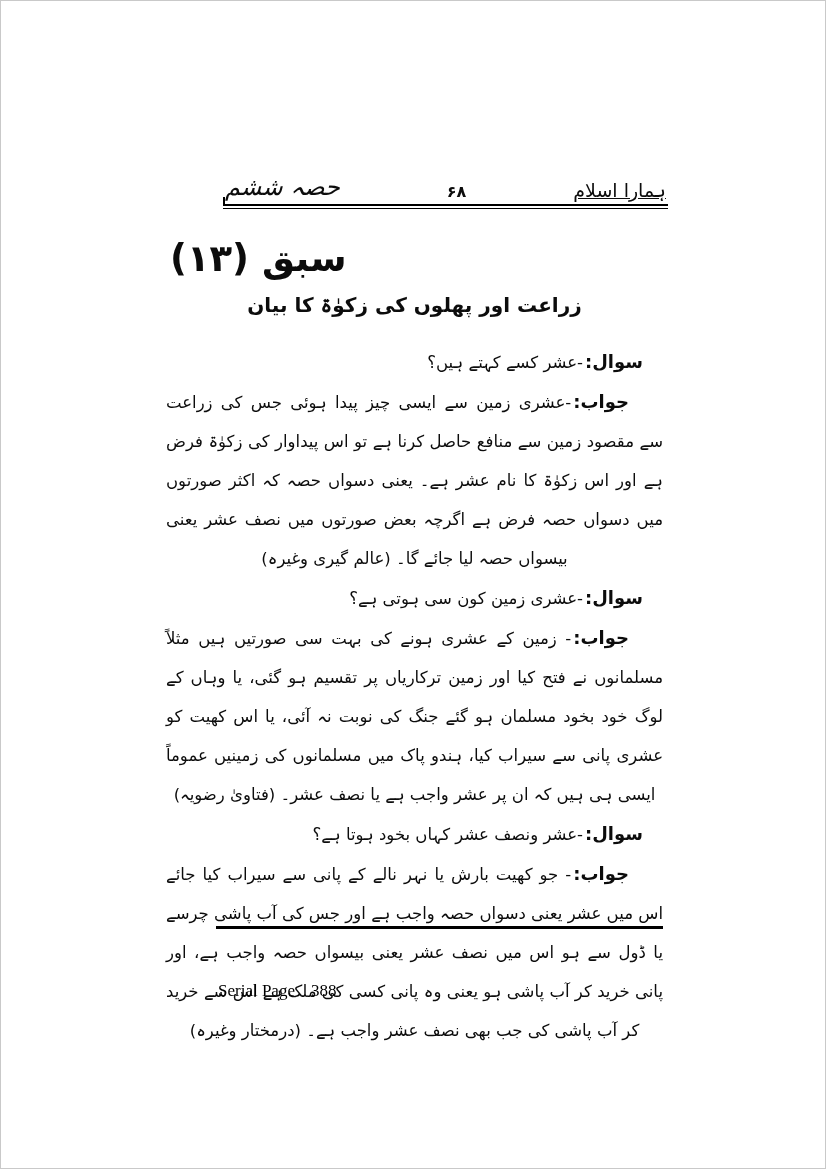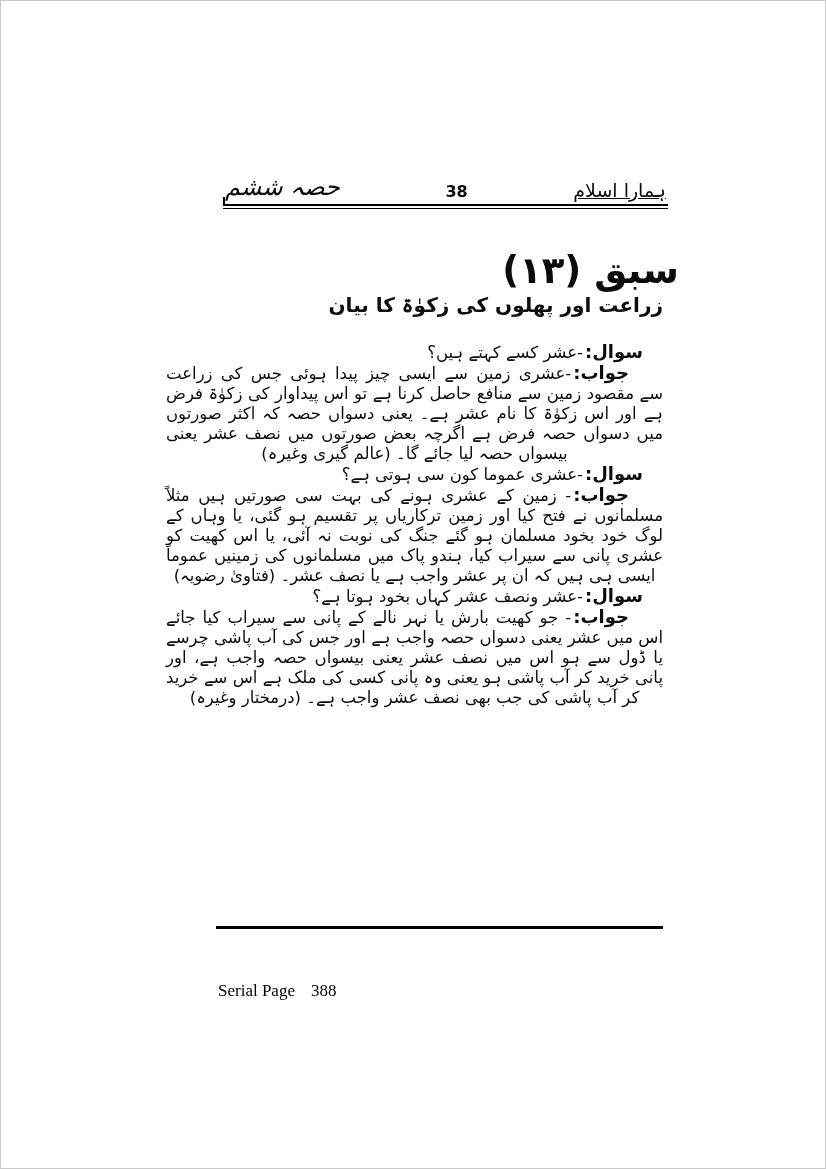--- a/index.html
+++ b/index.html
@@ -63,47 +63,48 @@
     height: 1px;
     background: #000;
     margin-top: 2px;
   }
   
   .title {
     position: absolute;
     left: 165px;
     top: 228px;
     width: 497px;
-    margin: 16px;
+    margin: 4px;
     direction: rtl;
-    text-align: right;
+    text-align: left;
     font-size: 37px;
     font-weight: bold;
     line-height: 52px;
   }
   .subtitle {
     position: absolute;
     left: 165px;
     top: 288px;
     width: 497px;
     margin: 0;
     direction: rtl;
+    text-align: center;
     font-size: 20px;
     font-weight: bold;
     line-height: 32px;
   }
   
   .body {
     position: absolute;
     left: 165px;
     top: 341px;
     width: 497px;
     direction: rtl;
     font-size: 16.5px;
-    line-height: 20px;
+    line-height: 39px;
     text-align: justify;
   }
   .body p {
     margin: 0;
   }
   p.q {
     text-indent: 20px;
     text-align: right;
   }
   p.a {
@@ -139,36 +140,36 @@
   }
 </style>
 </head>
 <body>
 
 <div class="page">
 
   <div class="header">
     <div class="header-row">
       <span class="header-right-title">ہمارا اسلام</span>
-      <span class="header-page-number">38</span>
+      <span class="header-page-number">۶۸</span>
       <span class="header-left-title">حصہ ششم</span>
     </div>
     <div class="rule-thick"></div>
     <div class="rule-thin"></div>
   </div>
 
   <h1 class="title">سبق (۱۳)</h1>
   <h2 class="subtitle">زراعت اور پھلوں کی زکوٰۃ کا بیان</h2>
 
   <main class="body">
 
     <p class="q"><b class="qa-label">سوال:</b><span>-عشر کسے کہتے ہیں؟</span></p>
     <p class="a"><b class="qa-label">جواب:</b><span>-عشری زمین سے ایسی چیز پیدا ہوئی جس کی زراعت سے مقصود زمین سے منافع حاصل کرنا ہے تو اس پیداوار کی زکوٰۃ فرض ہے اور اس زکوٰۃ کا نام عشر ہے۔ یعنی دسواں حصہ کہ اکثر صورتوں میں دسواں حصہ فرض ہے اگرچہ بعض صورتوں میں نصف عشر یعنی بیسواں حصہ لیا جائے گا۔ (عالم گیری وغیرہ)</span></p>
 
-    <p class="q"><b class="qa-label">سوال:</b><span>-عشری عموما کون سی ہوتی ہے؟</span></p>
+    <p class="q"><b class="qa-label">سوال:</b><span>-عشری زمین کون سی ہوتی ہے؟</span></p>
     <p class="a"><b class="qa-label">جواب:</b><span>- زمین کے عشری ہونے کی بہت سی صورتیں ہیں مثلاً مسلمانوں نے فتح کیا اور زمین ترکاریاں پر تقسیم ہو گئی، یا وہاں کے لوگ خود بخود مسلمان ہو گئے جنگ کی نوبت نہ آئی، یا اس کھیت کو عشری پانی سے سیراب کیا، ہندو پاک میں مسلمانوں کی زمینیں عموماً ایسی ہی ہیں کہ ان پر عشر واجب ہے یا نصف عشر۔ (فتاویٰ رضویہ)</span></p>
 
     <p class="q"><b class="qa-label">سوال:</b><span>-عشر ونصف عشر کہاں بخود ہوتا ہے؟</span></p>
     <p class="a"><b class="qa-label">جواب:</b><span>- جو کھیت بارش یا نہر نالے کے پانی سے سیراب کیا جائے اس میں عشر یعنی دسواں حصہ واجب ہے اور جس کی آب پاشی چرسے یا ڈول سے ہو اس میں نصف عشر یعنی بیسواں حصہ واجب ہے، اور پانی خرید کر آب پاشی ہو یعنی وہ پانی کسی کی ملک ہے اس سے خرید کر آب پاشی کی جب بھی نصف عشر واجب ہے۔ (درمختار وغیرہ)</span></p>
 
 
   </main>
 
   <div class="footer-rule"></div>
   <div class="footer-text">

